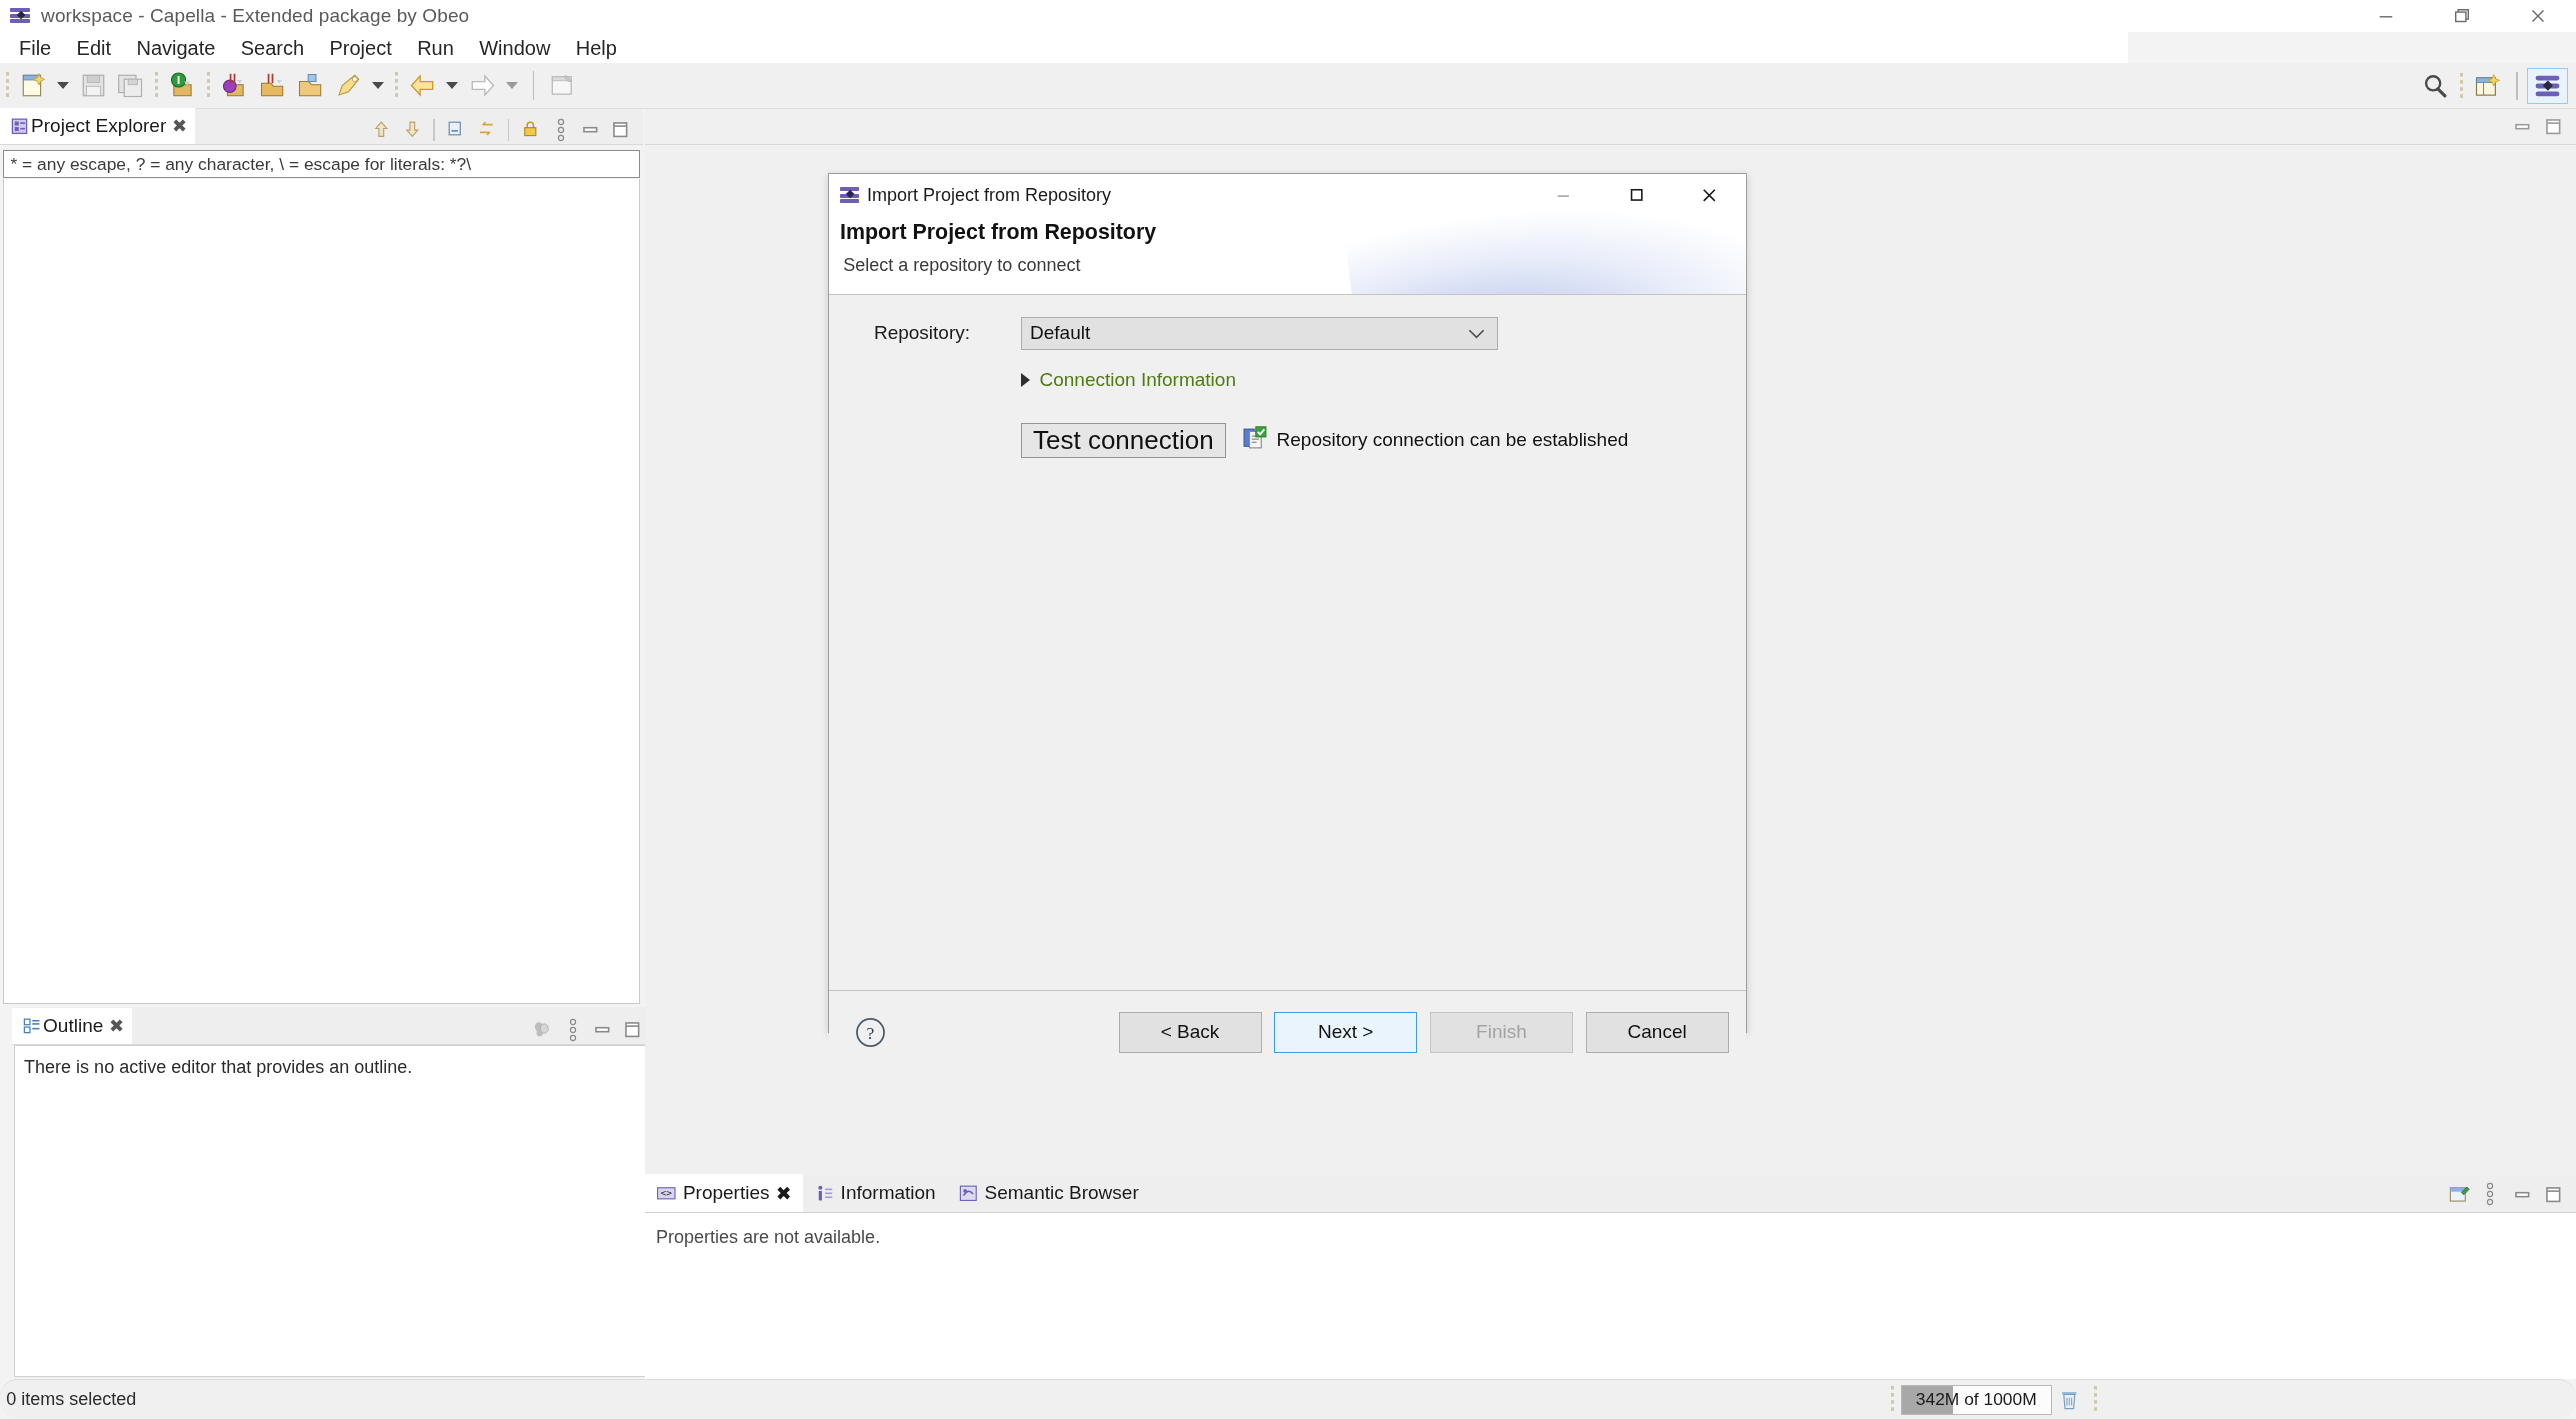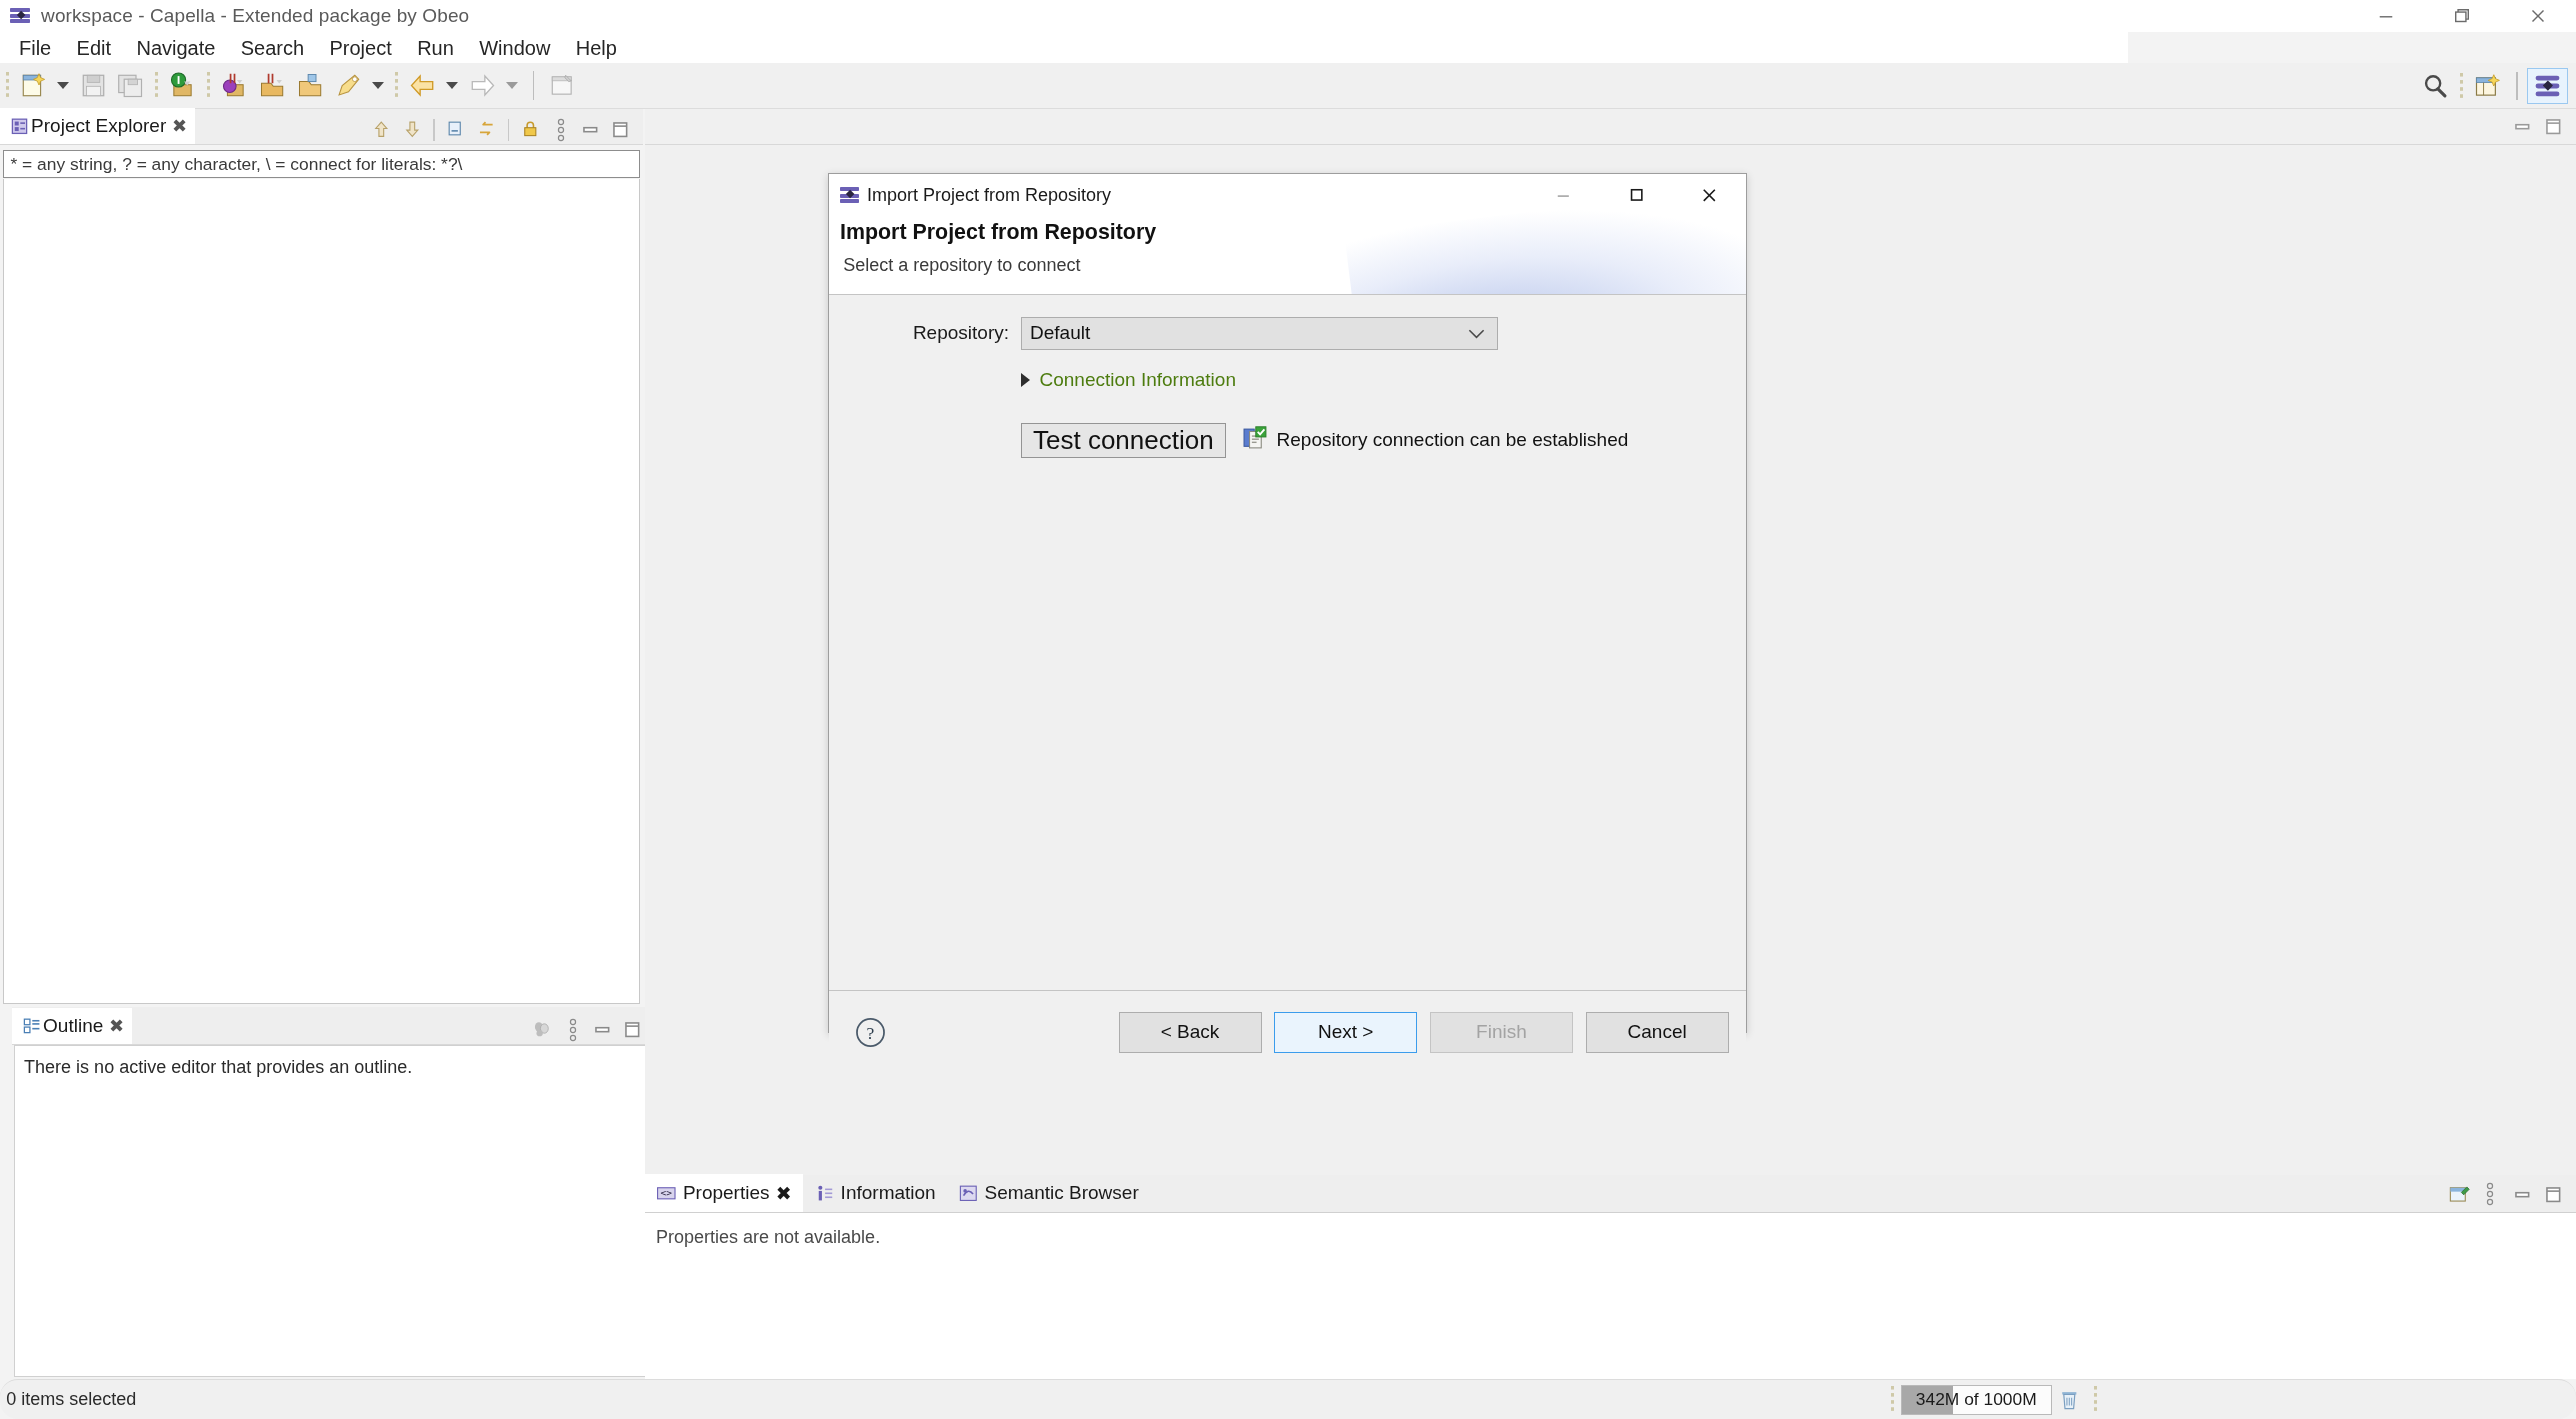--- a/index.html
+++ b/index.html
@@ -124,21 +124,21 @@
   .dlg-title-sm { font-size:18px; color:#1a1a1a; }
   .dlg-winbtns { margin-left:auto; display:flex; }
   .dlg-wb { width:73px; height:43px; display:flex; align-items:center; justify-content:center; }
   .dlg-h1 { position:relative; z-index:2; font-size:21.4px; font-weight:bold; color:#111; padding:3.2px 0 0 11px; }
   .dlg-sub { position:relative; z-index:2; font-size:18px; color:#3a3a3a; padding:9.5px 0 0 14.3px; }
   .dlg-sep { height:0.8px; background:#c4c4c4; }
 
   .dlg-body { position:relative; height:695px; background:#f0f0f0; }
 
   .row-repo { position:absolute; left:0; top:22px; width:100%; display:flex; align-items:center; }
-  .repo-label { width:192px; text-align:right; font-size:19px; color:#1a1a1a; padding-right:12px; }
+  .repo-label { width:192px; text-align:center; font-size:19px; color:#1a1a1a; padding-right:6px; }
   .combo { position:relative; width:477px; height:33px; background:#e1e1e1; border:0.8px solid #adadad; display:flex; align-items:center; }
   .combo-val { font-size:19px; color:#111; padding-left:8px; }
   .combo-arrow { position:absolute; right:11px; top:9.5px; }
 
   .row-conn { position:absolute; left:192px; top:74px; display:flex; align-items:center; gap:9.5px; }
   .twisty { width:0; height:0; border-top:7.1px solid transparent; border-bottom:7.1px solid transparent; border-left:9.5px solid #2d2d2d; }
   .conn-label { font-size:19px; color:#4d7c0f; }
 
   .row-test { position:absolute; left:192px; top:128px; display:flex; align-items:center; }
   .btn-test { height:35px; min-width:149px; background:#e6e6e6; border:0.8px solid #949494; font-size:26px; color:#111;
@@ -383,21 +383,21 @@
           </div>
           <div class="vt">
             <svg width="20.6" height="20.6" viewBox="0 0 26 26">
               <rect x="5" y="5" width="16" height="17" fill="#ffffff" stroke="#8a8a8a" stroke-width="2"></rect>
               <line x1="5" y1="9" x2="21" y2="9" stroke="#8a8a8a" stroke-width="2"></line>
             </svg>
           </div>
         </div>
       </div>
       <div class="filter-box">
-        <span>* = any string, ? = any character, \ = connect for literals: *?\</span>
+        <span>* = any escape, ? = any character, \ = escape for literals: *?\</span>
       </div>
       <div class="tree-area"></div>
     </div>
 
     <div style="position:absolute;left:12px;top:898px;width:643px;bottom:0;">
       <div class="outline-tabbar">
         <div class="view-tab">
           <svg width="20.6" height="20.6" viewBox="0 0 26 26">
             <rect x="3" y="4" width="7" height="7" fill="#ffffff" stroke="#4a7fb5" stroke-width="1.6"></rect>
             <rect x="3" y="14" width="7" height="7" fill="#ffffff" stroke="#4a7fb5" stroke-width="1.6"></rect>

